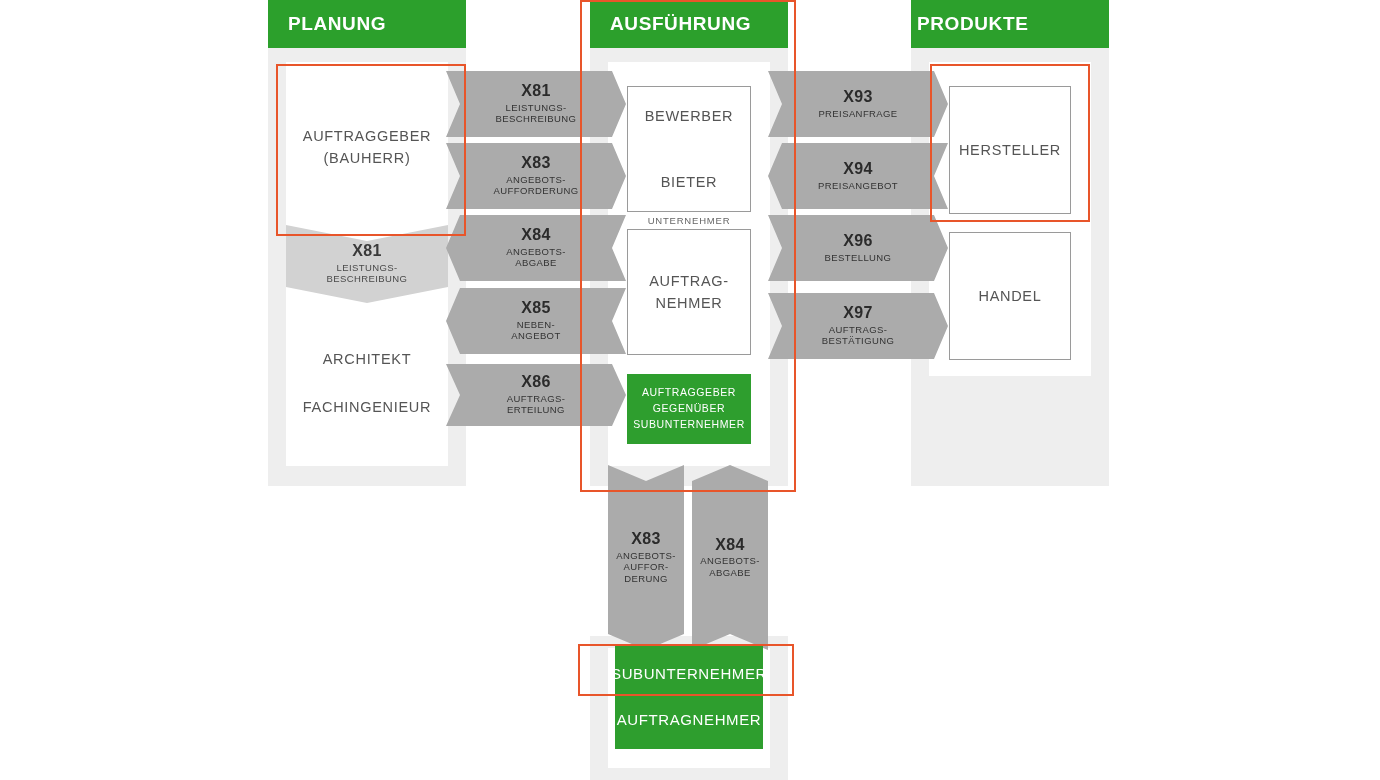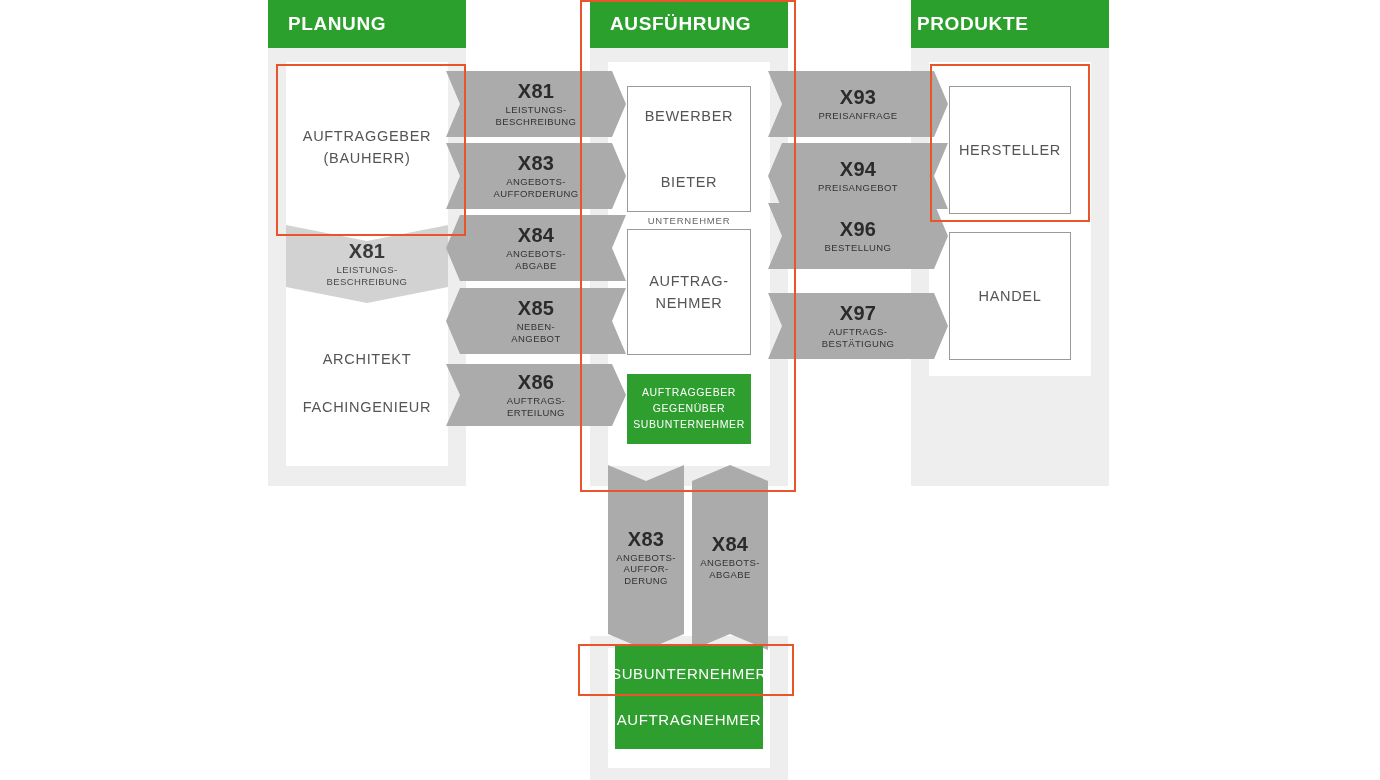--- a/index.html
+++ b/index.html
@@ -49,21 +49,21 @@
 
   
   .arrow{position:absolute;}
   .arrow .shape{position:absolute;inset:0;background:#ababab;}
   .arrow.light .shape{background:#d2d2d2;}
   .arrow .txt{
     position:absolute;inset:0;display:flex;flex-direction:column;
     align-items:center;justify-content:center;text-align:center;
     color:#2b2b2b;pointer-events:none;
   }
-  .arrow .code{font-weight:bold;font-size:20px;letter-spacing:.3px;line-height:1.05;}
+  .arrow .code{font-weight:bold;font-size:16px;letter-spacing:.3px;line-height:1.05;}
   .arrow.light .code{color:#3a3a3a;}
   .arrow .sub{font-size:9.5px;letter-spacing:.4px;line-height:1.22;margin-top:2px;color:#333333;}
   .arrow.light .sub{color:#4a4a4a;}
 
   
   .dir-right .shape{
     clip-path:polygon(0% 0%, calc(100% - 14px) 0%, 100% 50%, calc(100% - 14px) 100%,
                       0% 100%, 14px 50%);
   }
   
@@ -217,21 +217,21 @@
   <div class="arrow dir-left" style="left:768px;top:143px;width:180px;height:66px;">
     <div class="shape"></div>
     <div class="txt">
       <div class="code">X94</div>
       <div class="sub">
         <div>PREISANGEBOT</div>
       </div>
     </div>
   </div>
 
-  <div class="arrow dir-right" style="left:768px;top:203px;width:180px;height:66px;">
+  <div class="arrow dir-right" style="left:768px;top:215px;width:180px;height:66px;">
     <div class="shape"></div>
     <div class="txt">
       <div class="code">X96</div>
       <div class="sub">
         <div>BESTELLUNG</div>
       </div>
     </div>
   </div>
 
   <div class="arrow dir-right" style="left:768px;top:293px;width:180px;height:66px;">

